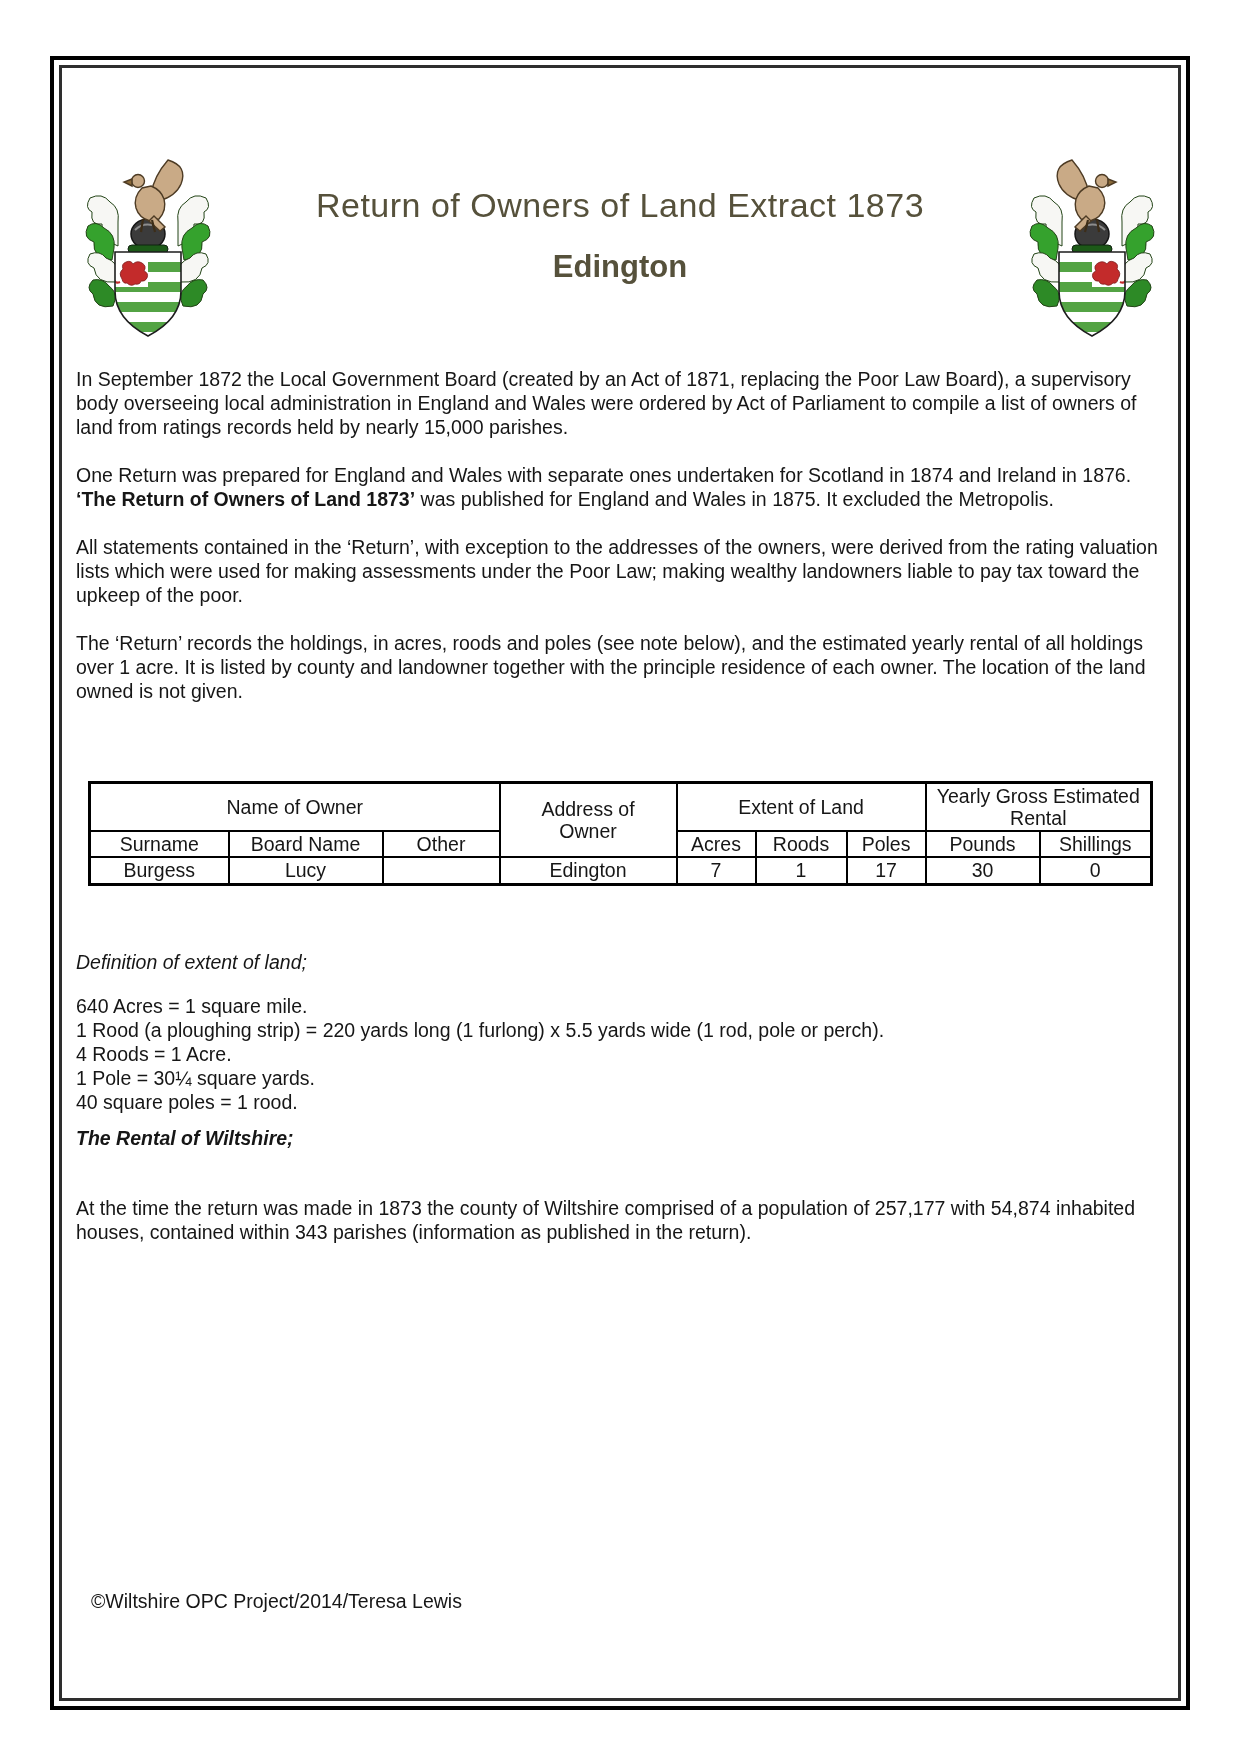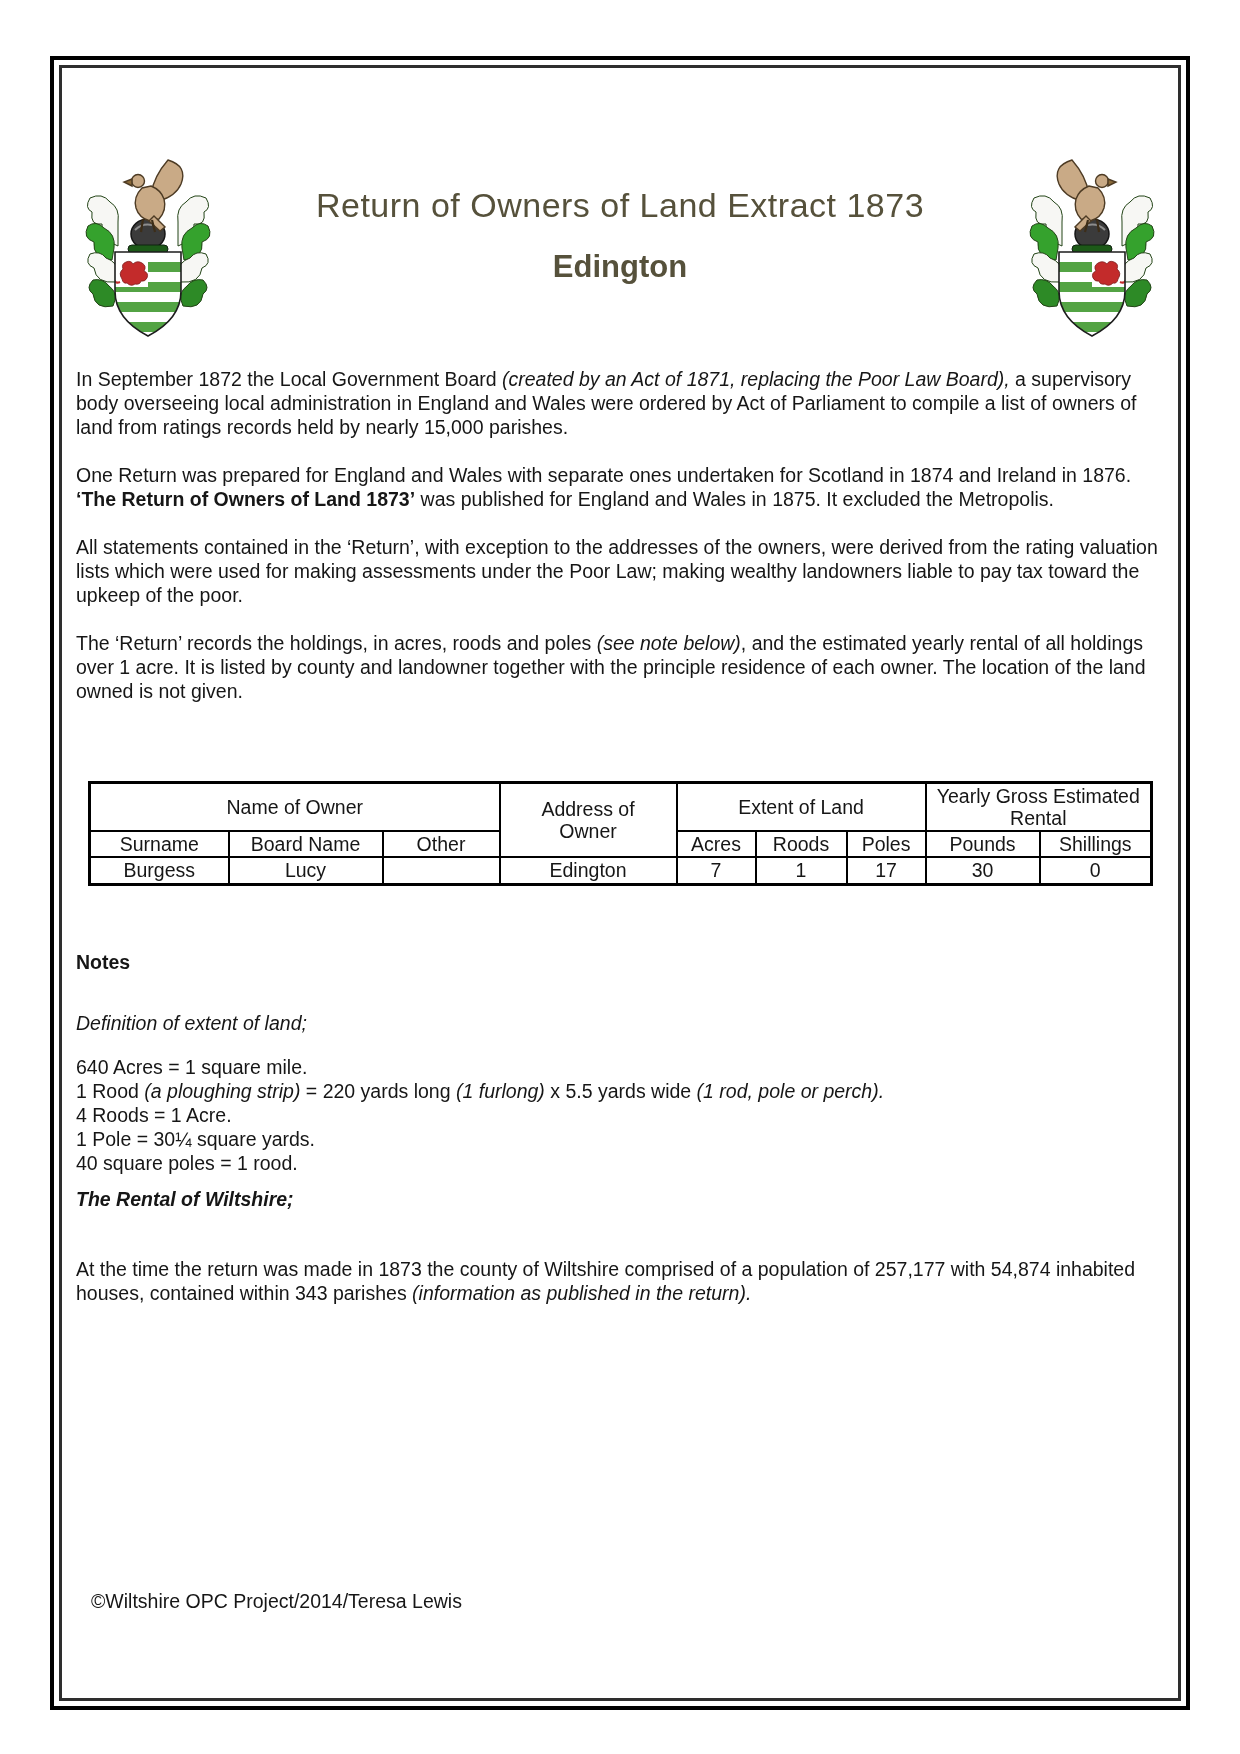--- a/index.html
+++ b/index.html
@@ -32,21 +32,21 @@
     font-size: 34px; font-weight: 400; color: #56513b;
     margin-top: 38px; letter-spacing: 0.5px;
   }
   .doc-subtitle {
     font-size: 31px; font-weight: 700; color: #56513b;
     margin-top: 24px;
   }
   
   .intro { margin-top: 24px; font-size: 19.5px; line-height: 24px; }
   .intro p { margin-bottom: 24px; }
-  .it { font-style: italic; }
+  .it { }
   .bd { font-weight: 700; }
   
   table.owners {
     border-collapse: collapse; margin: 78px 0 0 12px;
     table-layout: fixed; width: 1062px;
     border: 3px solid #000;
   }
   table.owners th, table.owners td {
     border: 2px solid #000;
     font-size: 19.5px; line-height: 22px;
@@ -181,21 +181,20 @@
           <td>7</td>
           <td>1</td>
           <td>17</td>
           <td>30</td>
           <td>0</td>
         </tr>
       </tbody>
     </table>
 
     <div class="notes">
-      <div class="notes-heading">Notes</div>
       <div class="def-heading">Definition of extent of land;</div>
       <div class="note-lines">
         <div>640 Acres = 1 square mile.</div>
         <div><span>1 Rood </span><span class="it">(a ploughing strip)</span><span> = 220 yards long </span><span class="it">(1 furlong)</span><span> x 5.5 yards wide </span><span class="it">(1 rod, pole or perch).</span></div>
         <div>4 Roods = 1 Acre.</div>
         <div>1 Pole = 30¼ square yards.</div>
         <div>40 square poles = 1 rood.</div>
       </div>
       <div class="county-heading">The Rental of Wiltshire;</div>
       <p class="county-para"><span>At the time the return was made in 1873 the county of Wiltshire comprised of a population of 257,177 with 54,874 inhabited houses, contained within 343 parishes </span><span class="it">(information as published in the return).</span></p>

